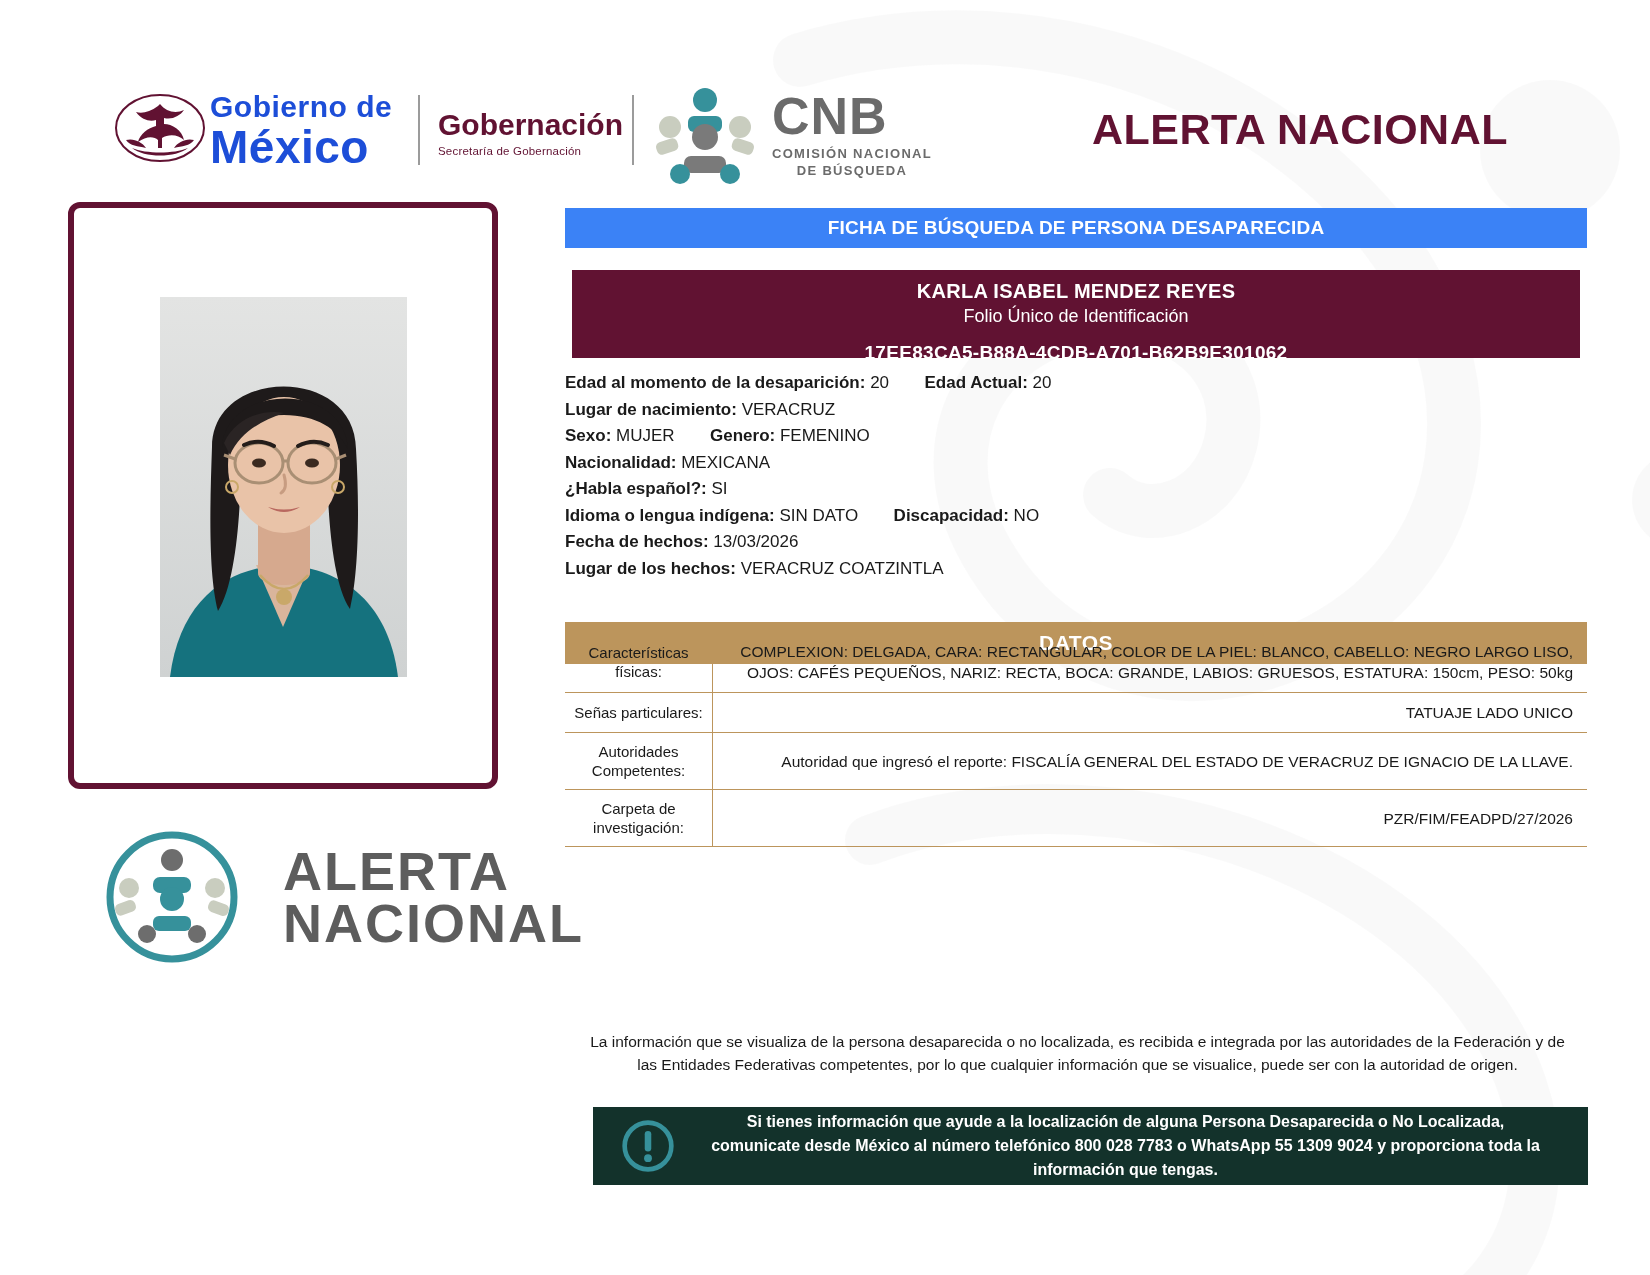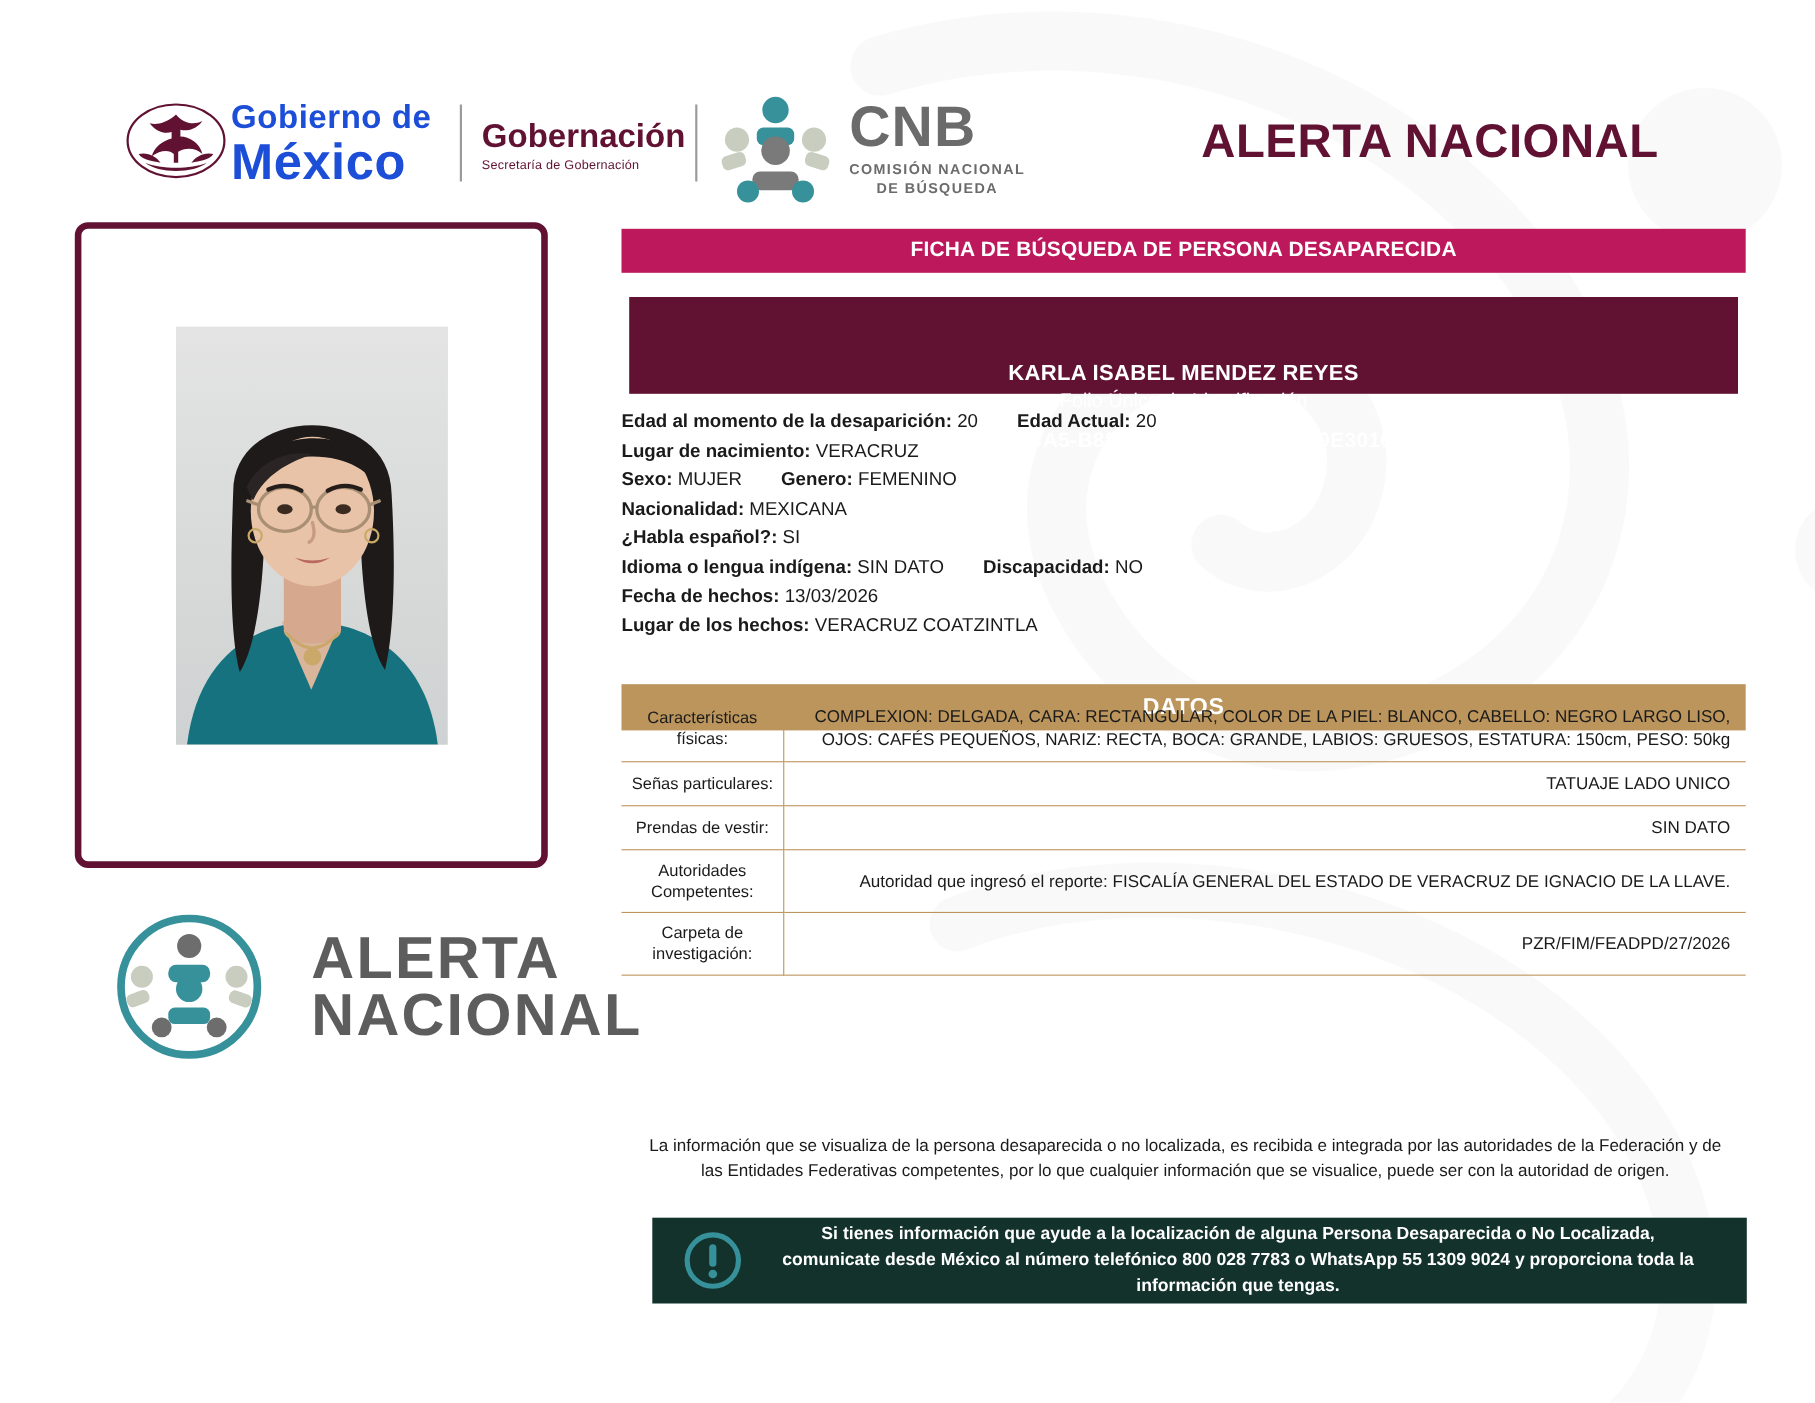--- a/index.html
+++ b/index.html
@@ -160,21 +160,21 @@
     letter-spacing: 2px;
   }
   .alerta-badge .word1 { top: 10px; }
   .alerta-badge .word2 { top: 62px; }
   .banner-ficha {
     position: absolute;
     left: 565px;
     top: 208px;
     width: 1022px;
     height: 40px;
-    background: #be185d;
+    background: #3b82f6;
     color: #ffffff;
     font-size: 19px;
     font-weight: bold;
     display: flex;
     align-items: center;
     justify-content: center;
     letter-spacing: .2px;
   }
   .banner-name {
     position: absolute;
@@ -185,21 +185,20 @@
     background: #611232;
     color: #ffffff;
     text-align: center;
     padding-top: 10px;
     box-sizing: border-box;
   }
   .banner-name .nm {
     font-size: 20px;
     font-weight: bold;
     letter-spacing: .3px;
-    margin-top: 48px;
   }
   .banner-name .fl {
     font-size: 18px;
     margin-top: 3px;
   }
   .banner-name .fid {
     font-size: 19px;
     font-weight: bold;
     margin-top: 15px;
     letter-spacing: .3px;
@@ -493,24 +492,20 @@
   <tbody>
     <tr>
       <td class="lbl">Características físicas:</td>
       <td class="val">COMPLEXION: DELGADA, CARA: RECTANGULAR, COLOR DE LA PIEL: BLANCO, CABELLO: NEGRO LARGO LISO, OJOS: CAFÉS PEQUEÑOS, NARIZ: RECTA, BOCA: GRANDE, LABIOS: GRUESOS, ESTATURA: 150cm, PESO: 50kg</td>
     </tr>
     <tr>
       <td class="lbl">Señas particulares:</td>
       <td class="val">TATUAJE LADO UNICO</td>
     </tr>
     <tr>
-      <td class="lbl">Prendas de vestir:</td>
-      <td class="val">SIN DATO</td>
-    </tr>
-    <tr>
       <td class="lbl">Autoridades Competentes:</td>
       <td class="val">Autoridad que ingresó el reporte: FISCALÍA GENERAL DEL ESTADO DE VERACRUZ DE IGNACIO DE LA LLAVE.</td>
     </tr>
     <tr>
       <td class="lbl">Carpeta de investigación:</td>
       <td class="val">PZR/FIM/FEADPD/27/2026</td>
     </tr>
   </tbody>
 </table>
 

